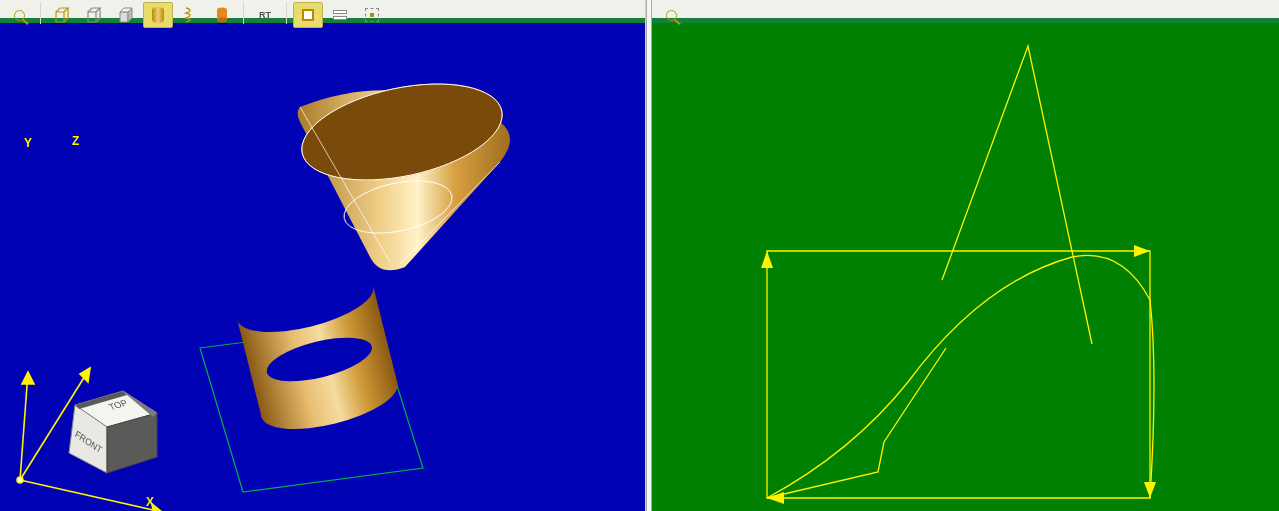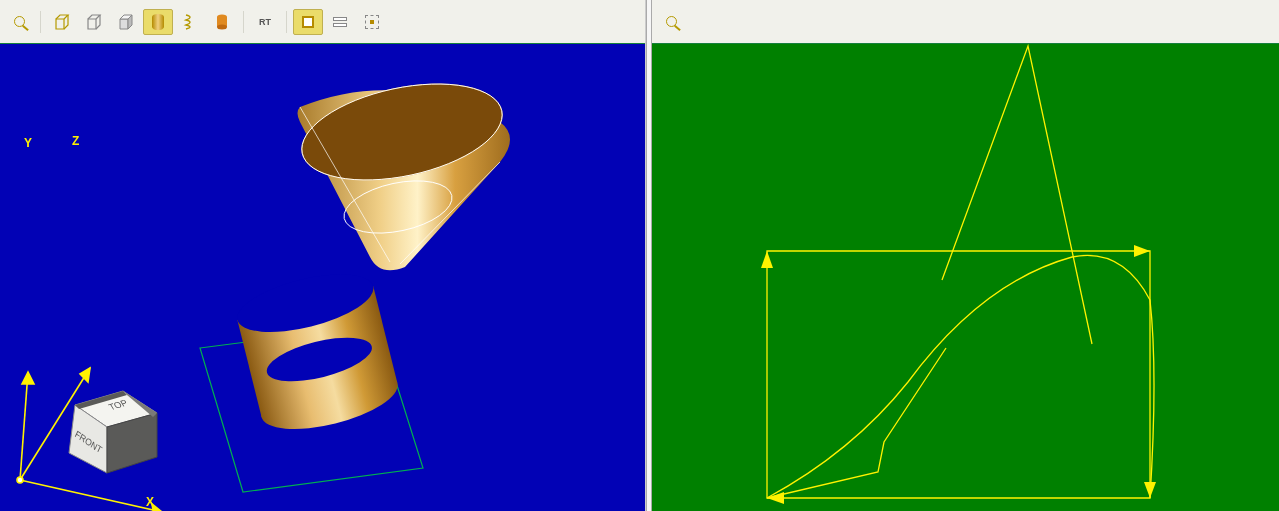--- a/index.html
+++ b/index.html
@@ -4,24 +4,24 @@
 <style>
   * { box-sizing: border-box; margin: 0; padding: 0; }
   html, body { width: 1279px; height: 511px; overflow: hidden; font-family: Arial, sans-serif; }
   body { display: flex; }
 
   .pane { position: relative; height: 100%; }
   .pane-left { width: 646px; background: #0202b5; border-right: 1px solid #ccc; }
   .pane-right { flex: 1; background: #008000; }
 
   .toolbar {
-    height: 44px;
+    height: 23px;
     background: #f1f1eb;
-    border-bottom: 1px solid #15803d;
-    display: flex; align-items: center;
+    border-bottom: 5px solid #15803d;
+    display: flex; 
     padding: 2px 4px; gap: 2px;
   }
   .tool-btn {
     width: 30px; height: 26px;
     display: flex; align-items: center; justify-content: center;
     border-radius: 2px; cursor: pointer;
     font-size: 10px; color: #555;
     position: relative;
   }
   .tool-btn.selected { background: #eadc6a; border: 1px solid #c0b050; }

